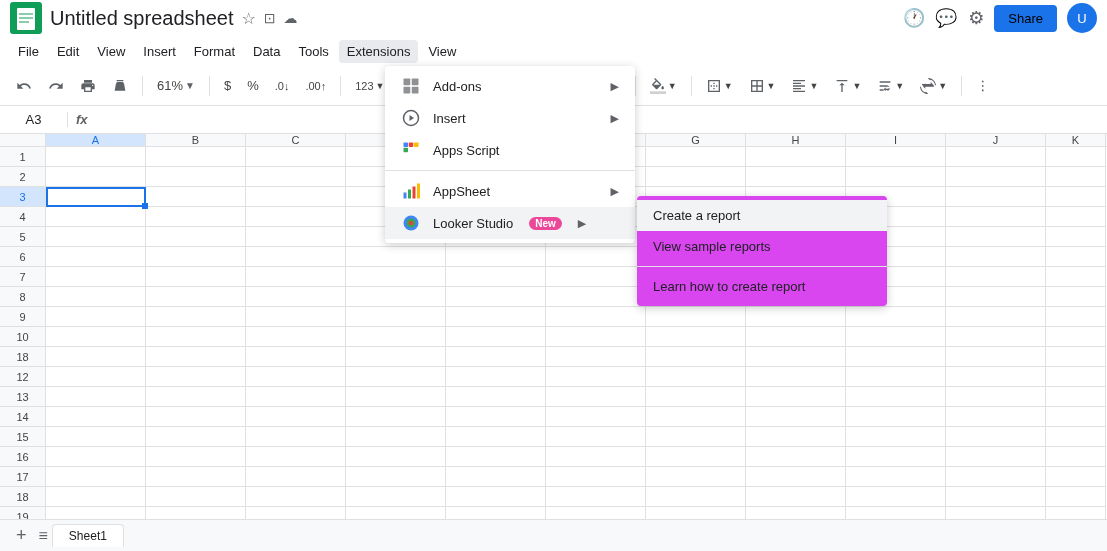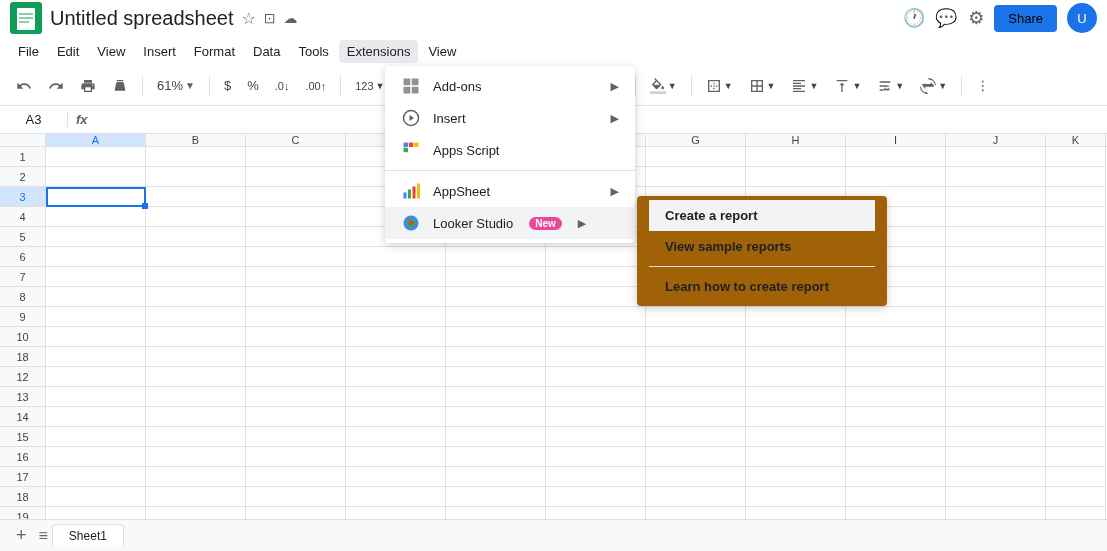--- a/index.html
+++ b/index.html
@@ -87,23 +87,23 @@
     .dropdown-item .item-icon { width: 20px; height: 20px; display: flex; align-items: center; justify-content: center; }
     .dropdown-item .arrow { margin-left: auto; color: #5f6368; font-size: 11px; }
     .dropdown-divider { height: 1px; background: #e0e0e0; margin: 4px 0; }
     .new-badge {
       background: #ec4899; color: #fff; font-size: 10px; font-weight: 700;
       padding: 1px 6px; border-radius: 10px; margin-left: 4px;
     }
 
     
     .submenu {
-      position: absolute; background: #a16207; border-radius: 4px; box-shadow: 0 2px 10px rgba(0,0,0,0.2);
-      min-width: 220px; z-index: 200; padding: 4px 12px;
-      left: 250px; top: 130px; font-weight: bold;
+      position: absolute; background: #d946ef; border-radius: 4px; box-shadow: 0 2px 10px rgba(0,0,0,0.2);
+      min-width: 220px; z-index: 200; padding: 4px 0;
+      left: 250px; top: 130px;
     }
     .submenu-item {
       display: flex; align-items: center; padding: 8px 16px; cursor: pointer;
       font-size: 13px; color: #202124;
     }
     .submenu-item.hovered { background: #f1f3f4; }
     .submenu-divider { height: 1px; background: #e0e0e0; margin: 4px 0; }
 
     
     .sheet-tabs {

